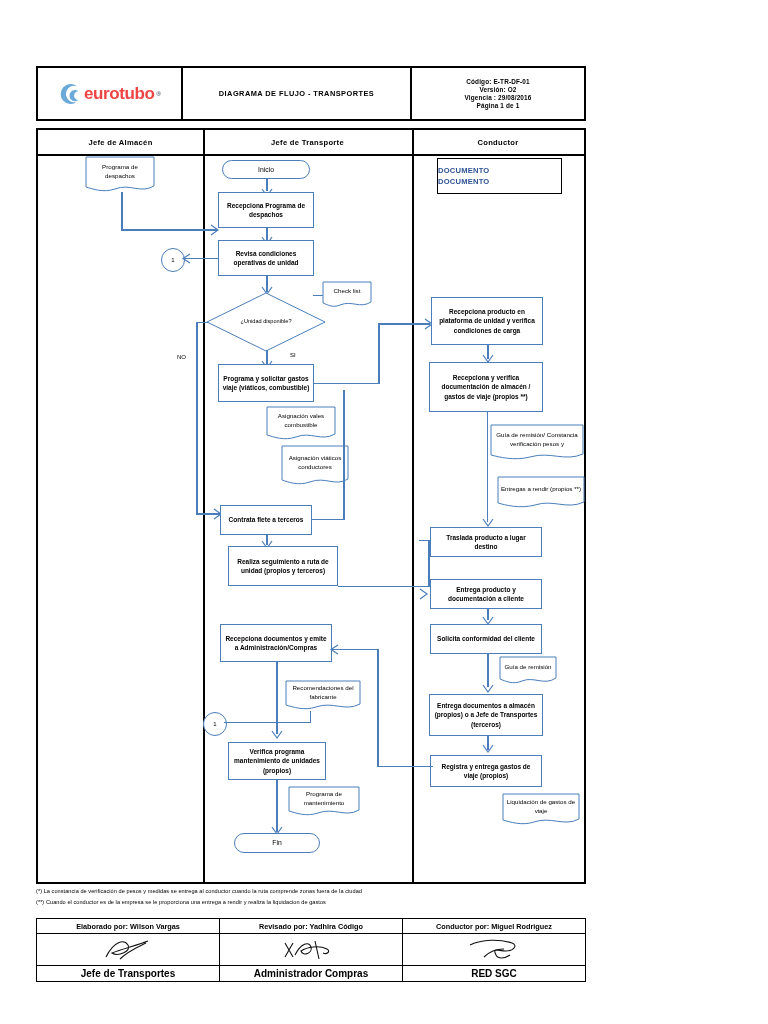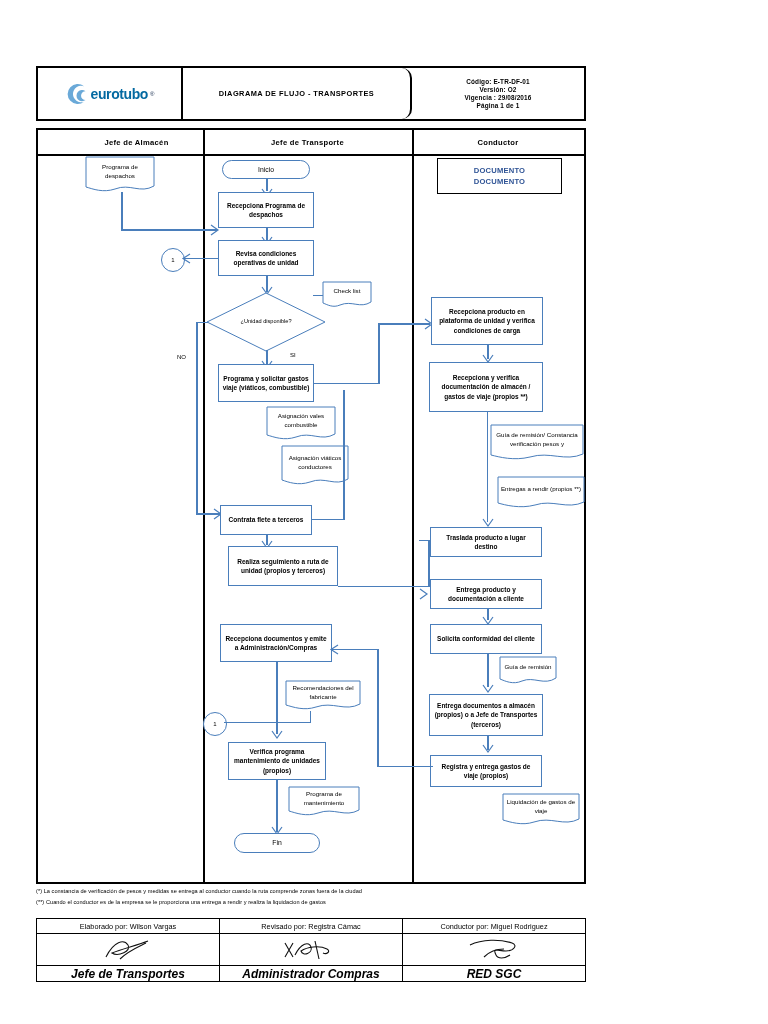--- a/index.html
+++ b/index.html
@@ -6,27 +6,27 @@
   body{width:768px;height:1024px;font-family:"Liberation Sans",sans-serif;color:#000;}
   #page{position:relative;width:768px;height:1024px;overflow:hidden;}
 
   
   .hdr{position:absolute;left:36px;top:66px;width:550px;height:55px;
        border:2px solid #000;box-sizing:border-box;display:flex;}
   .hdr-logo{width:145px;border-right:2px solid #000;display:flex;align-items:center;
             justify-content:center;box-sizing:border-box;}
   .hdr-title{flex:1;border-right:2px solid #000;display:flex;align-items:center;
              justify-content:center;box-sizing:border-box;
-             font-size:7.4px;font-weight:bold;letter-spacing:.45px;text-align:center;border-radius:10px;}
+             font-size:7.4px;font-weight:bold;letter-spacing:.45px;text-align:center;}
   .hdr-meta{width:172px;display:flex;flex-direction:column;align-items:center;
             justify-content:center;box-sizing:border-box;gap:1px;}
   .hdr-meta div{font-size:6.4px;font-weight:bold;letter-spacing:.15px;}
 
   .logo-wrap{display:flex;align-items:center;gap:2px;}
-  .logo-text{font-size:14px;font-weight:bold;color:#0369a1;letter-spacing:-.4px;}
+  .logo-text{font-size:17px;font-weight:bold;color:#ef4444;letter-spacing:-.4px;}
   .logo-reg{font-size:6px;color:#12284b;vertical-align:super;}
 
   
   .lanes{position:absolute;left:36px;top:128px;width:550px;height:756px;
          border:2px solid #000;box-sizing:border-box;}
   .lane-head{position:absolute;left:0;top:0;width:100%;height:26px;
              border-bottom:2px solid #000;box-sizing:border-box;}
   .lane-head span{position:absolute;top:0;height:26px;line-height:26px;text-align:center;
                   font-size:7.6px;font-weight:bold;letter-spacing:.3px;}
   .vdiv{position:absolute;top:0;bottom:0;width:0;border-left:2px solid #000;}
@@ -43,41 +43,41 @@
   .doc .dtext{position:absolute;left:0;right:0;top:0;bottom:7px;display:flex;
               align-items:center;justify-content:center;text-align:center;padding:1px 3px;
               box-sizing:border-box;}
   .diamond{position:absolute;}
   .diamond .dmtext{position:absolute;inset:0;display:flex;align-items:center;
                    justify-content:center;text-align:center;font-size:5.6px;line-height:1.35;}
   .conn{position:absolute;border:1px solid #4a7ebb;border-radius:50%;
         background:#fff;display:flex;align-items:center;justify-content:center;
         font-size:6px;}
   .ctrl{position:absolute;box-sizing:border-box;border:1.4px solid #000;background:#fff;
-        display:flex;flex-direction:column;align-items:center;justify-content:center;
+        display:flex;flex-direction:column;align-items:flex-start;justify-content:center;
         font-size:7.6px;font-weight:bold;line-height:1.5;letter-spacing:.2px;}
 
   
   .ln{position:absolute;background:#4a7ebb;}
   .lbl{position:absolute;font-size:6px;}
 
   
   .fnotes{position:absolute;left:36px;top:886px;width:560px;}
   .fnotes div{font-size:5.6px;line-height:1.9;letter-spacing:.05px;}
 
   
   .sig{position:absolute;left:36px;top:918px;width:550px;border:1.6px solid #000;
        box-sizing:border-box;}
   .sigrow{display:flex;}
   .sigcell{flex:1;border-right:1.6px solid #000;box-sizing:border-box;text-align:center;
            display:flex;align-items:center;justify-content:center;}
   .sigcell:last-child{border-right:none;}
-  .sig-r1 .sigcell{height:15px;font-size:7.3px;font-weight:normal;border-bottom:1.6px solid #000;text-align:right;}
+  .sig-r1 .sigcell{height:15px;font-size:7.3px;font-weight:bold;border-bottom:1.6px solid #000;text-align:right;}
   .sig-r2 .sigcell{height:32px;border-bottom:1.6px solid #000;position:relative;}
-  .sig-r3 .sigcell{height:15px;font-size:12px;font-weight:bold;font-style:italic;}
+  .sig-r3 .sigcell{height:15px;font-size:10px;font-weight:bold;}
   .sigimg{width:60px;height:26px;}
 </style>
 </head>
 <body>
 
 <div id="page">
 
   <div class="hdr">
     <div class="hdr-logo">
       <div class="logo-wrap">
@@ -93,21 +93,21 @@
     <div class="hdr-meta">
       <div>Código: E-TR-DF-01</div>
       <div>Versión: O2</div>
       <div>Vigencia : 29/08/2016</div>
       <div>Página  1 de 1</div>
     </div>
   </div>
 
   <div class="lanes">
     <div class="lane-head">
-      <span style="left:16px;width:165px;">Jefe de Almacén</span>
+      <span style="left:0;width:165px;">Jefe de Almacén</span>
       <span style="left:374px;width:172px;">Conductor</span>
       <span style="left:165px;width:209px;">Jefe de Transporte</span>
     </div>
     <div class="vdiv" style="left:165px;"></div>
     <div class="vdiv" style="left:374px;"></div>
   </div>
 
   <div class="doc" style="left:85px;top:156px;width:70px;height:38px;">
     <svg class="dbody" viewBox="0 0 70 38" preserveAspectRatio="none">
       <path d="M1 1 H69 V30 C55 38 45 27 30 33 C18 37 8 33 1 31 Z" fill="#fff" stroke="#4a7ebb" stroke-width="1"></path>
@@ -323,21 +323,21 @@
     </svg>
 
   <div class="fnotes">
     <div>(*) La constancia de verificación de pesos y medidas se entrega al conductor cuando la ruta comprende zonas fuera de la ciudad</div>
     <div>(**) Cuando el conductor es de la empresa se le proporciona una entrega a rendir y realiza la liquidacion de gastos</div>
   </div>
 
   <div class="sig">
     <div class="sigrow sig-r1">
       <div class="sigcell">Elaborado por: Wilson Vargas</div>
-      <div class="sigcell">Revisado por: Registra Cámac</div>
+      <div class="sigcell">Revisado por: Yadhira Código</div>
       <div class="sigcell">Conductor por: Miguel Rodriguez</div>
     </div>
     <div class="sigrow sig-r2">
       <div class="sigcell">
         <svg class="sigimg" viewBox="0 0 60 26">
           <path d="M8 20 C16 4 26 2 30 8 C34 14 20 20 14 16 C24 12 40 8 50 4" fill="none" stroke="#111" stroke-width="1.1"></path>
           <path d="M22 22 C30 14 40 10 48 6" fill="none" stroke="#111" stroke-width="1.1"></path>
         </svg>
       </div>
       <div class="sigcell">

